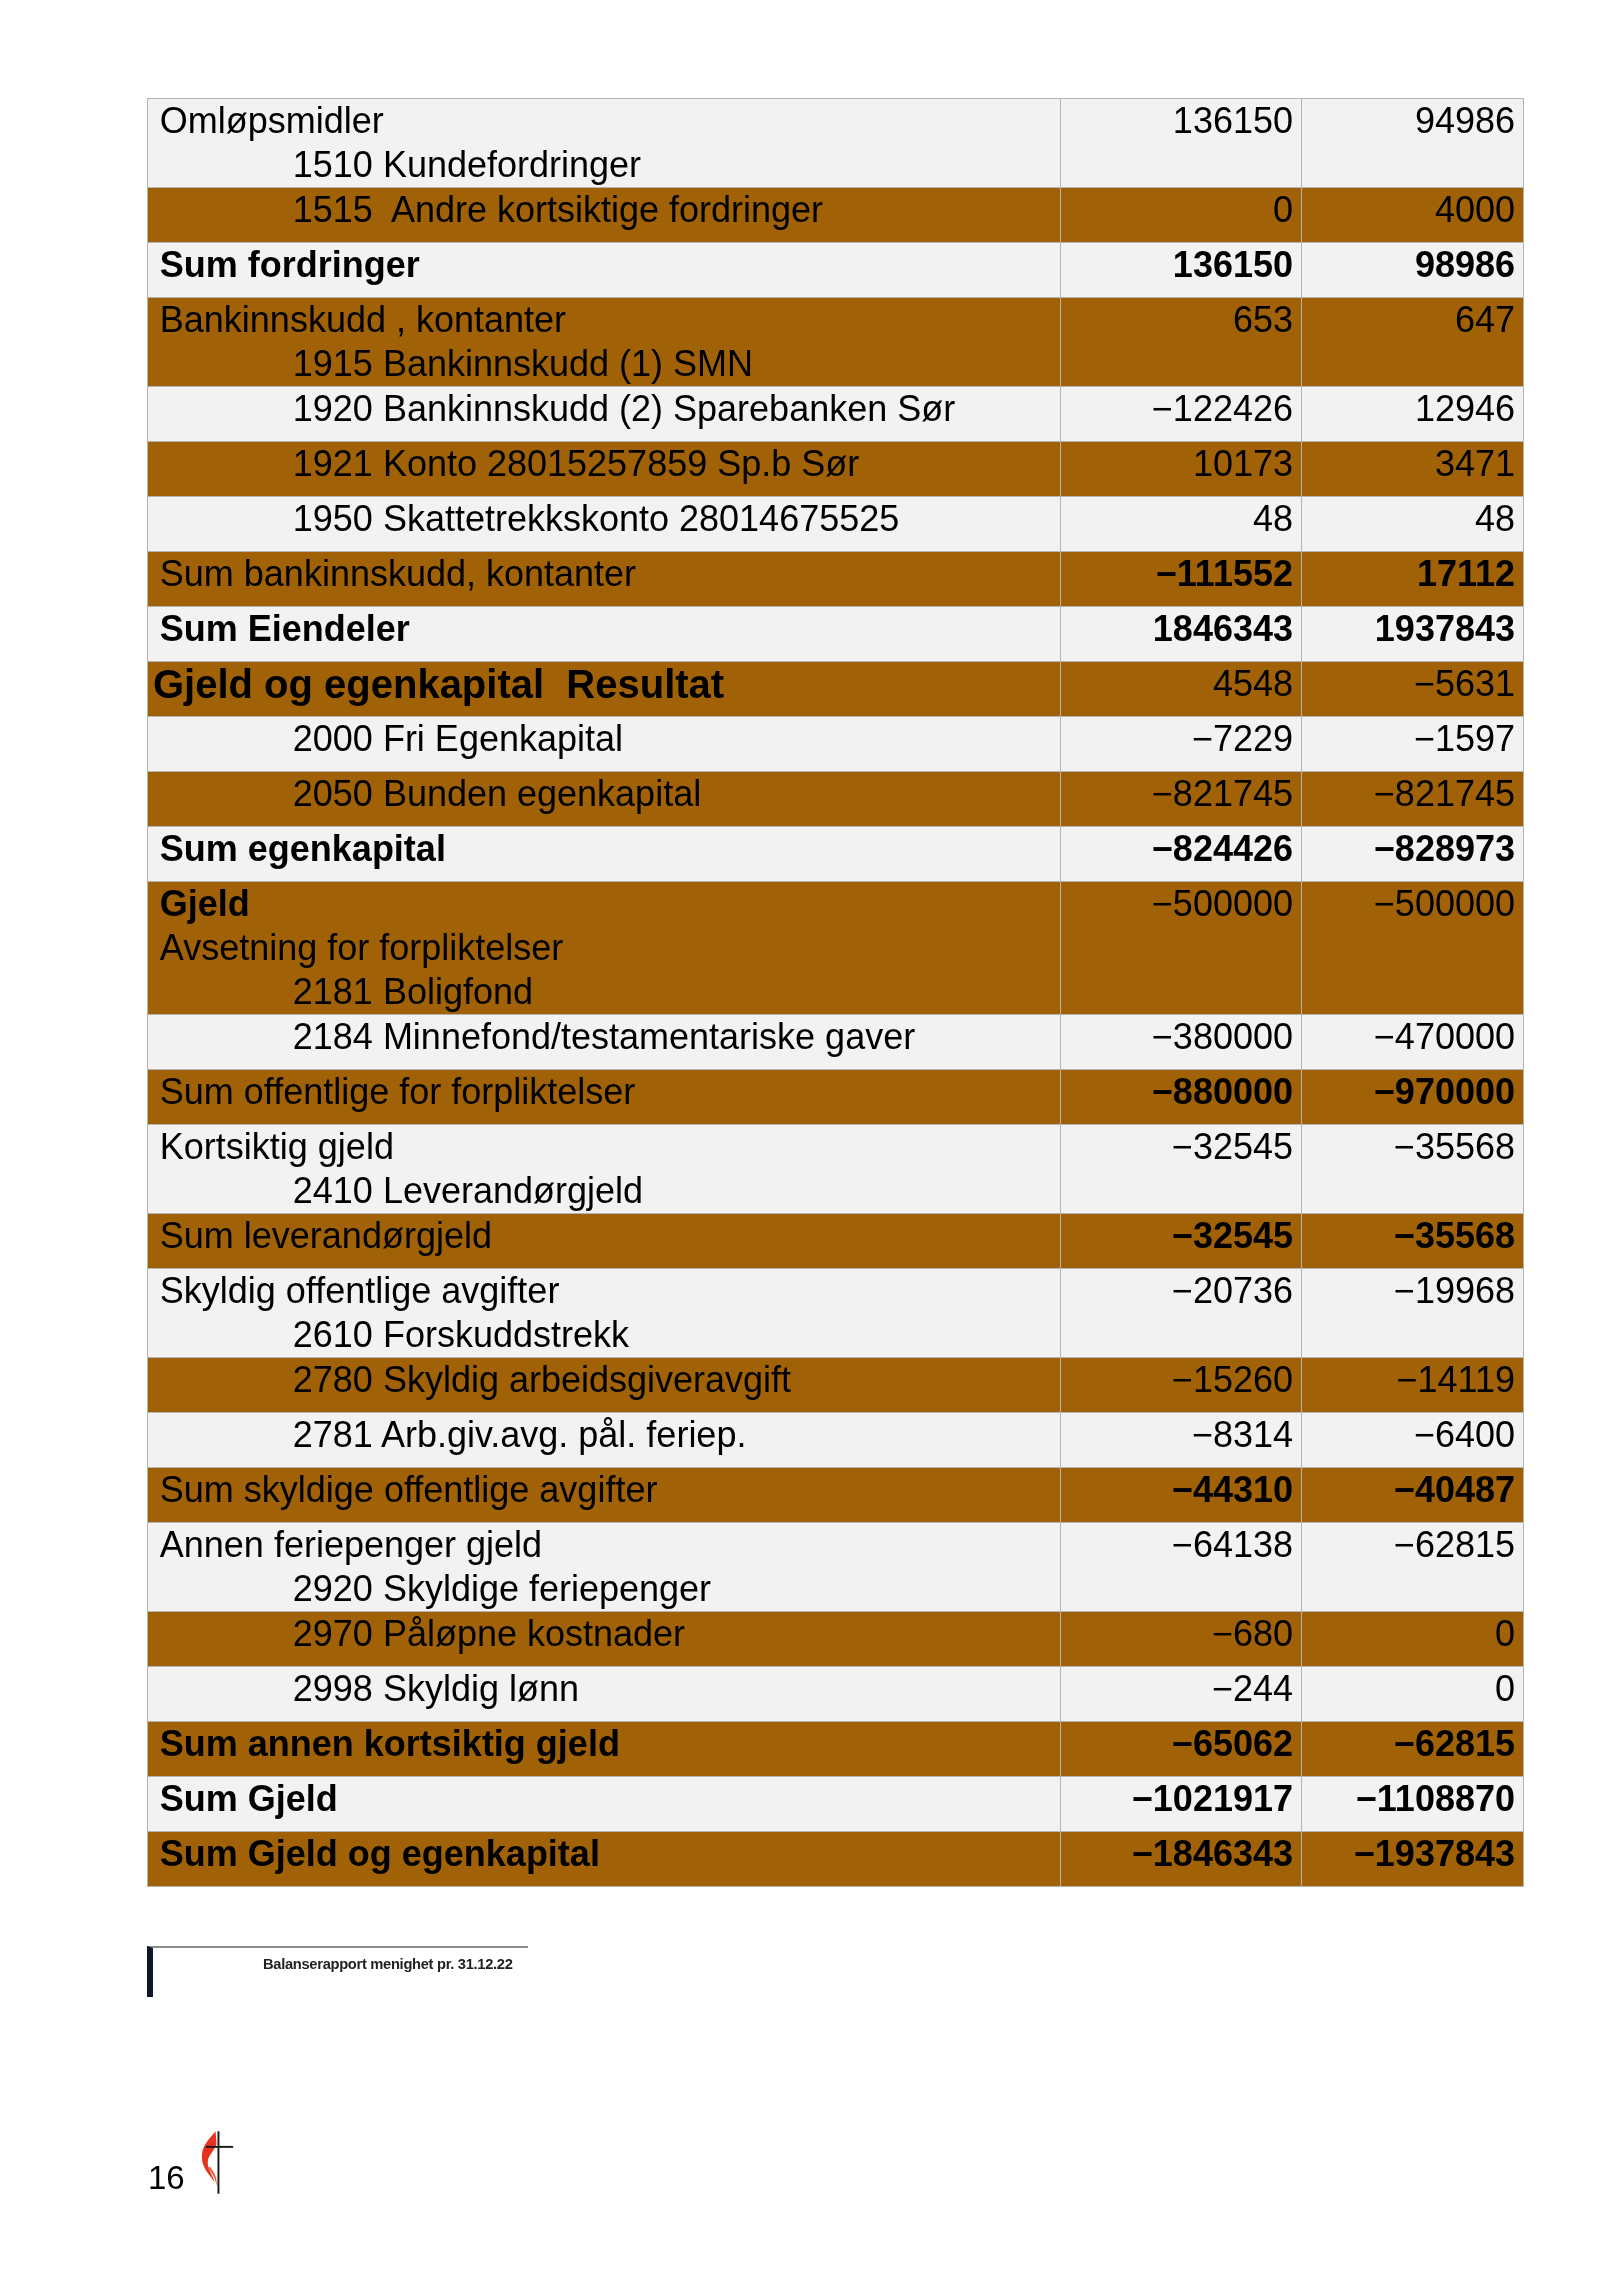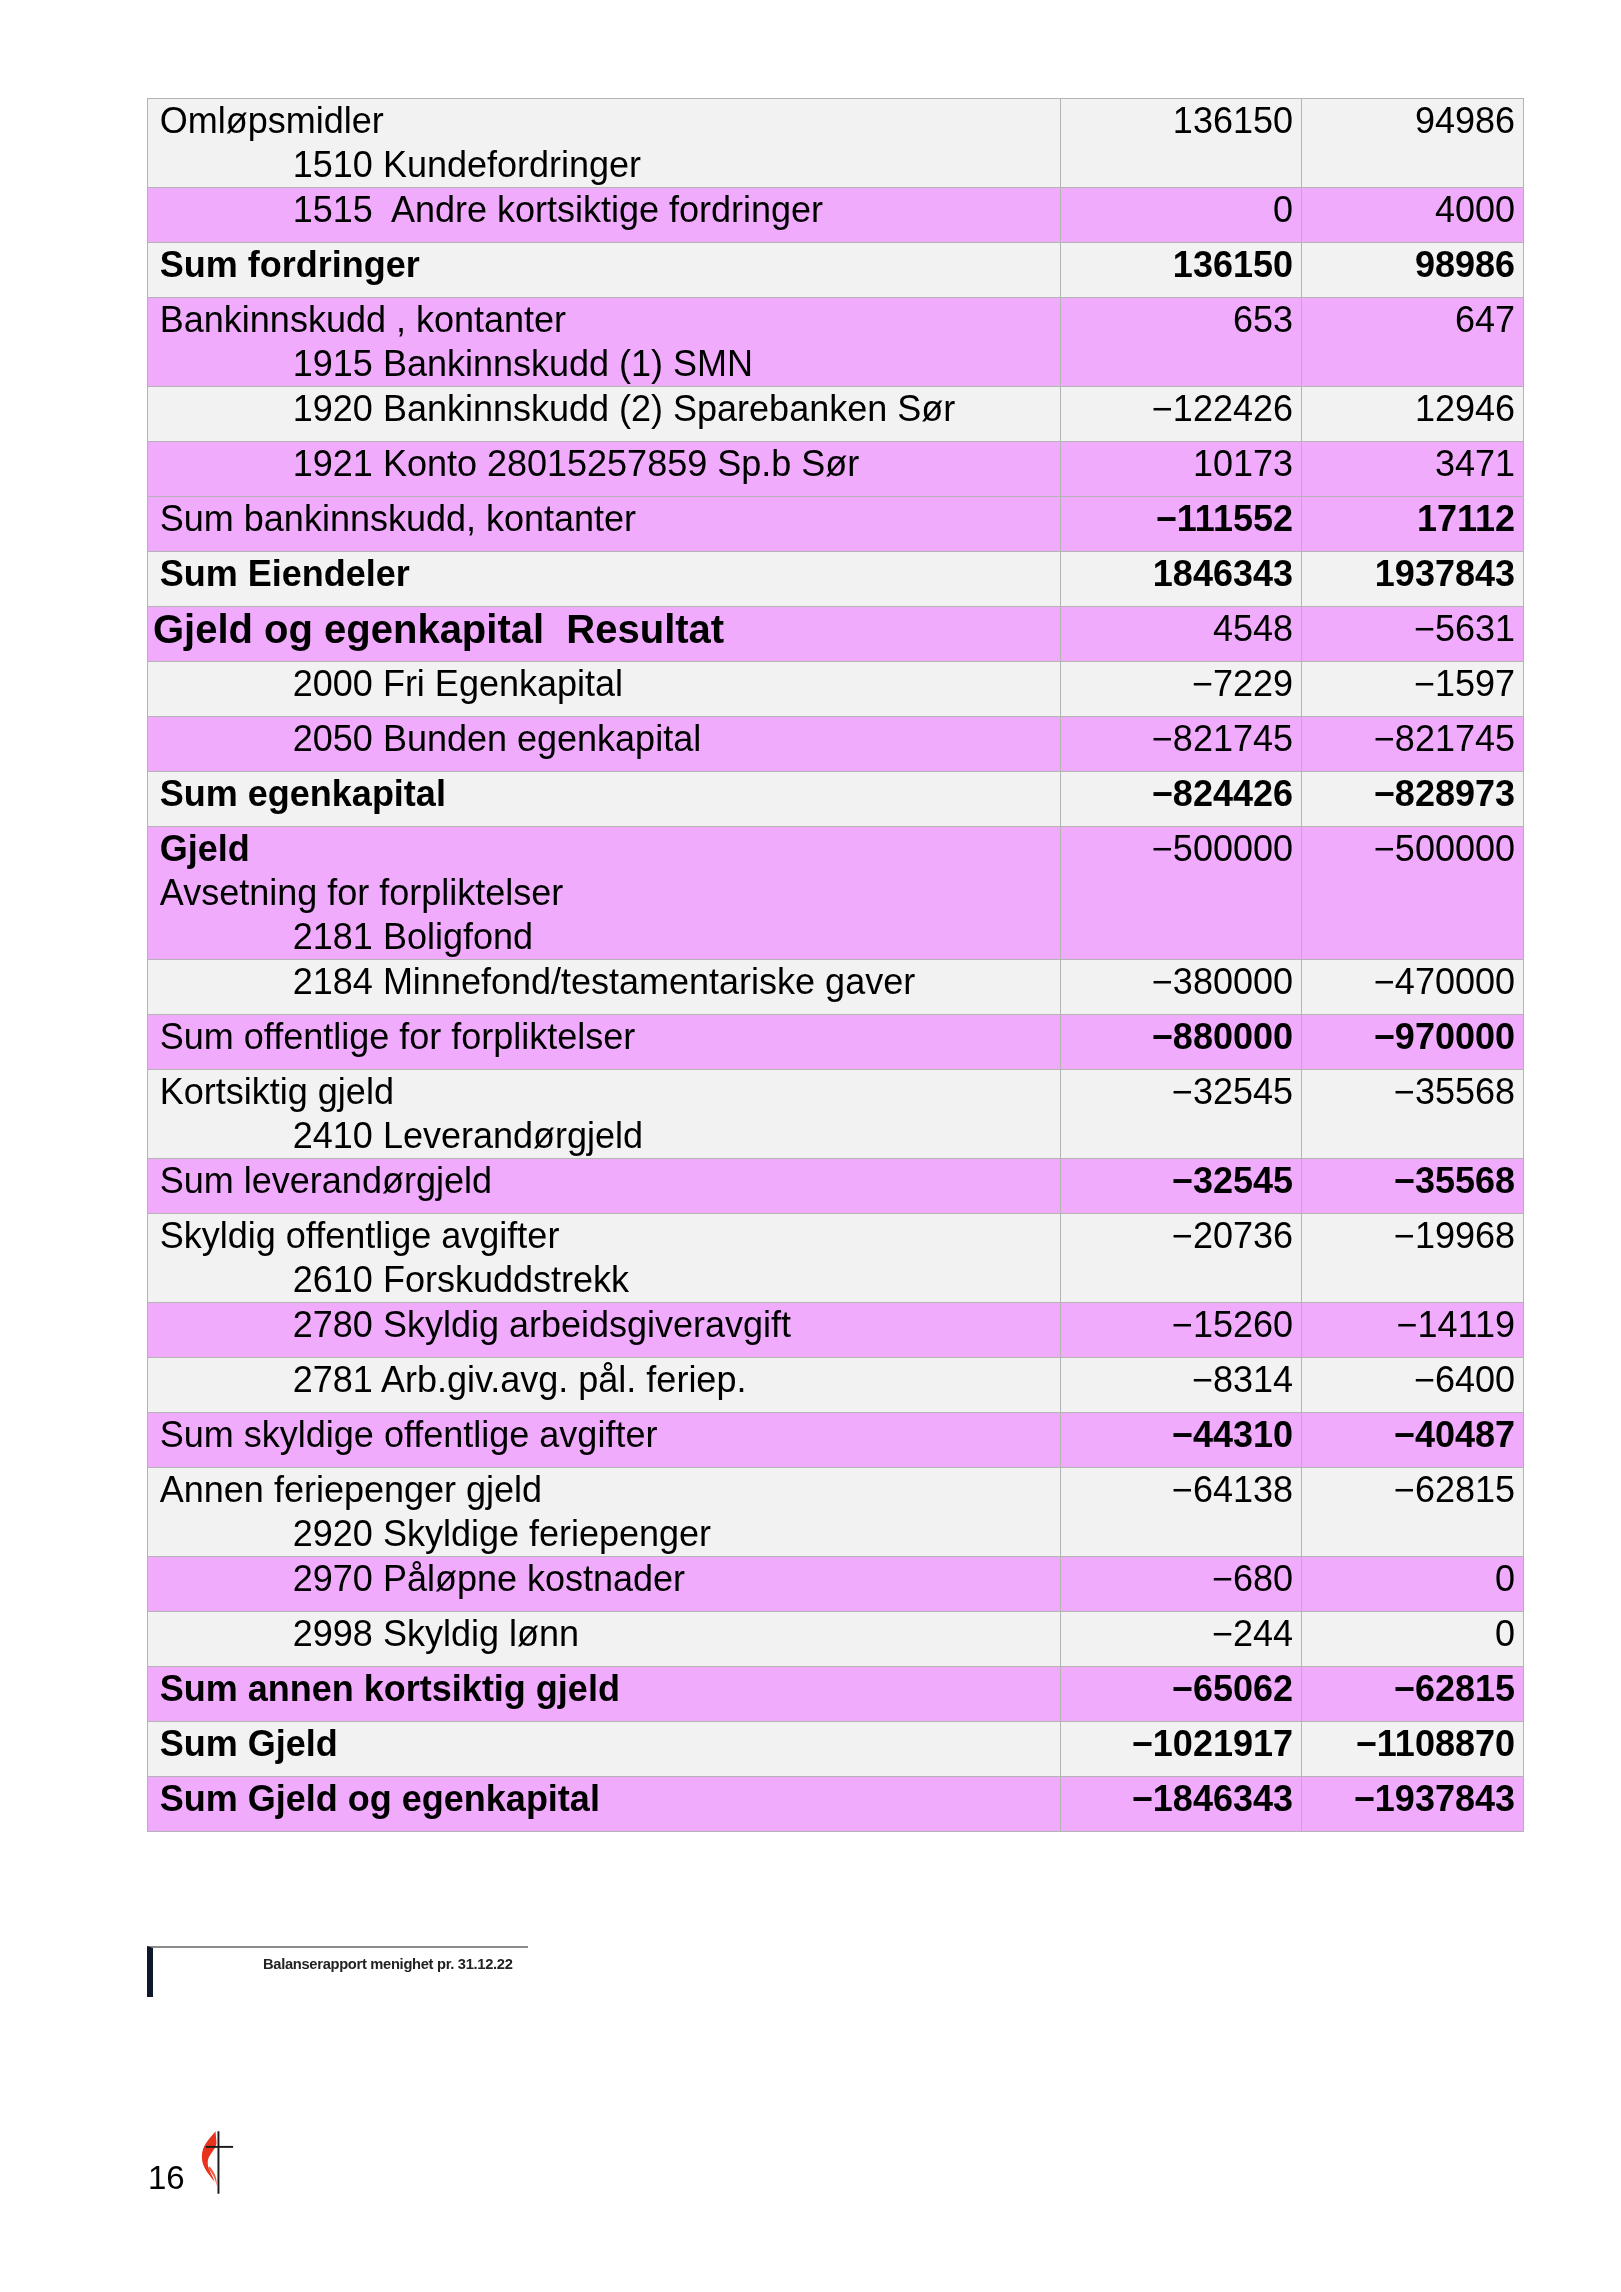--- a/index.html
+++ b/index.html
@@ -5,21 +5,21 @@
   html, body { margin:0; padding:0; background:#ffffff; }
   body { width:1621px; height:2293px; position:relative; overflow:hidden;
          font-family:"Liberation Sans", sans-serif; color:#000; }
   #sheet { position:absolute; left:147px; top:98px; width:1376px; }
   table { border-collapse:collapse; width:1376px; table-layout:fixed; }
   col.c-label { width:913px; }
   col.c-v1 { width:241px; }
   col.c-v2 { width:222px; }
   td { border:1.5px solid #b4b4b4; vertical-align:top; padding:0; font-size:36px; line-height:44px; }
   tr.gray td { background:#f2f2f2; }
-  tr.white td { background:#f0abfc; }
+  tr.white td { background:#a16207; }
   tr.h1 td { height:54px; }
   tr.h2 td { height:87px; }
   tr.h3 td { height:130px; }
   td.label { padding-left:11.8px; white-space:nowrap; overflow:hidden; }
   td.num { text-align:right; padding-right:8px; white-space:nowrap; }
   .line { display:block; }
   .indent { padding-left:133px; }
   .bold { font-weight:bold; }
   .big { font-size:40px; margin-left:-6.9px; }
   .pre { white-space:pre; }
@@ -78,20 +78,27 @@
           <td class="num">−122426</td>
           <td class="num">12946</td>
         </tr>
         <tr class="white h1">
           <td class="label">
             <span class="line pre indent">1921 Konto 28015257859 Sp.b Sør</span>
           </td>
           <td class="num">10173</td>
           <td class="num">3471</td>
         </tr>
+        <tr class="gray h1">
+          <td class="label">
+            <span class="line pre indent">1950 Skattetrekkskonto 28014675525</span>
+          </td>
+          <td class="num">48</td>
+          <td class="num">48</td>
+        </tr>
         <tr class="white h1">
           <td class="label">
             <span class="line pre">Sum bankinnskudd, kontanter</span>
           </td>
           <td class="num bold">−111552</td>
           <td class="num bold">17112</td>
         </tr>
         <tr class="gray h1">
           <td class="label">
             <span class="line pre bold">Sum Eiendeler</span>

